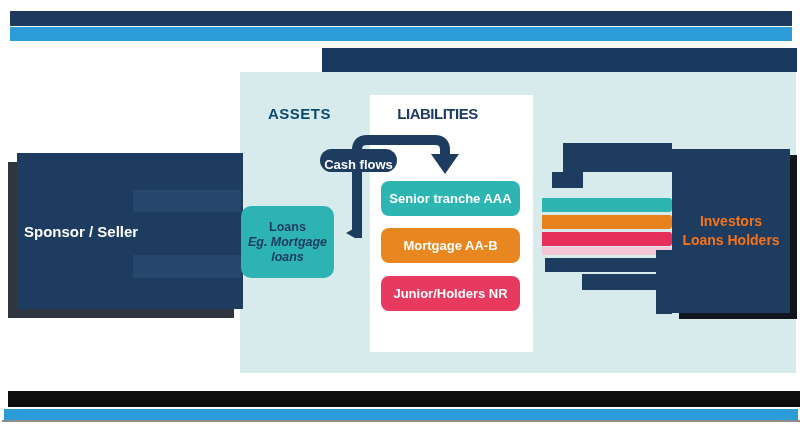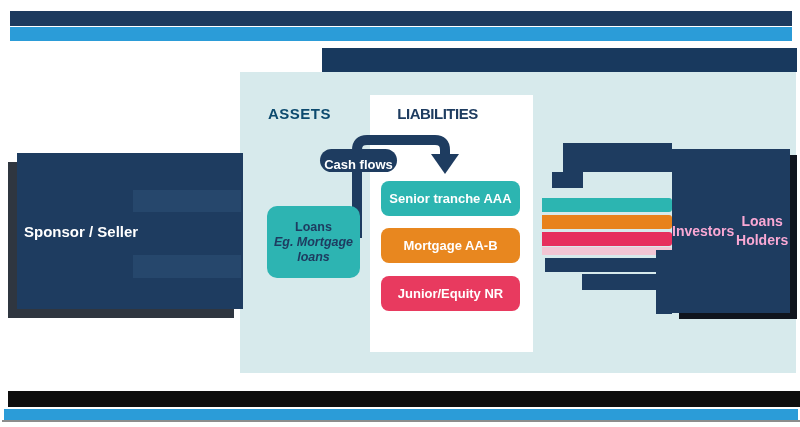--- a/index.html
+++ b/index.html
@@ -34,21 +34,21 @@
     left:17px;top:153px;width:226px;height:156px;background:#1e3c60;
     box-shadow:-9px 9px 0 0 rgba(18,26,37,.88);
     display:flex;align-items:center;
   }
   .sponsor-label{color:#ffffff;font-size:15px;font-weight:700;padding-left:7px;}
   .sponsor-ghost-1{left:133px;top:190px;width:108px;height:22px;background:#26476c;}
   .sponsor-ghost-2{left:133px;top:255px;width:108px;height:23px;background:#26476c;}
 
   
   .loans-box{
-    left:267px;top:206px;width:93px;height:72px;border-radius:10px;background:#2db4b2;
+    left:241px;top:206px;width:93px;height:72px;border-radius:10px;background:#2db4b2;
     display:flex;flex-direction:column;justify-content:center;align-items:center;
     color:#1e3c60;font-size:12.5px;font-weight:700;line-height:15px;text-align:center;
   }
   .loans-italic{font-style:italic;}
 
   
   .cash-arrow-svg{left:340px;top:128px;width:130px;height:110px;}
   .cash-pill{
     left:320px;top:149px;width:77px;height:23px;border-radius:12px;background:#1e3c60;
     display:flex;align-items:flex-end;justify-content:center;
@@ -77,22 +77,22 @@
   .blob-a1{left:563px;top:143px;width:109px;height:29px;}
   .blob-a2{left:552px;top:172px;width:31px;height:16px;}
   .blob-b1{left:545px;top:258px;width:115px;height:14px;}
   .blob-b2{left:582px;top:274px;width:90px;height:16px;}
   .blob-col{left:656px;top:250px;width:16px;height:64px;}
 
   
   .investors-box{
     left:672px;top:149px;width:118px;height:164px;background:#1e3c60;
     box-shadow:7px 6px 0 0 #10151e;
-    display:flex;align-items:center;justify-content:center;
-    color:#f9a8d4;font-size:14px;font-weight:700;line-height:19px;text-align:center;
+    display:flex;flex-direction:column;align-items:center;justify-content:center;
+    color:#f97316;font-size:14px;font-weight:700;line-height:19px;text-align:center;
   }
 
   
   .bottom-bar-black{left:8px;top:391px;width:792px;height:16px;background:#0e0e0e;}
   .bottom-bar-blue{left:4px;top:409px;width:794px;height:11px;background:#2b9cd8;}
   .bottom-line-gray{left:2px;top:420px;width:798px;height:2px;background:#8c8c8c;}
 </style>
 </head>
 <body>
 
@@ -131,21 +131,21 @@
     <span class="loans-italic">loans</span>
   </div>
 
   <div class="abs tranche tranche-senior">
     <span>Senior tranche AAA</span>
   </div>
   <div class="abs tranche tranche-mezz">
     <span>Mortgage AA-B</span>
   </div>
   <div class="abs tranche tranche-junior">
-    <span>Junior/Equity NR</span>
+    <span>Junior/Holders NR</span>
   </div>
 
   <div class="abs flow-bar flow-senior"></div>
   <div class="abs flow-bar flow-mezz"></div>
   <div class="abs flow-bar flow-junior"></div>
   <div class="abs flow-bar flow-residual"></div>
 
   <div class="abs blob blob-a1"></div>
   <div class="abs blob blob-a2"></div>
   <div class="abs blob blob-b1"></div>

